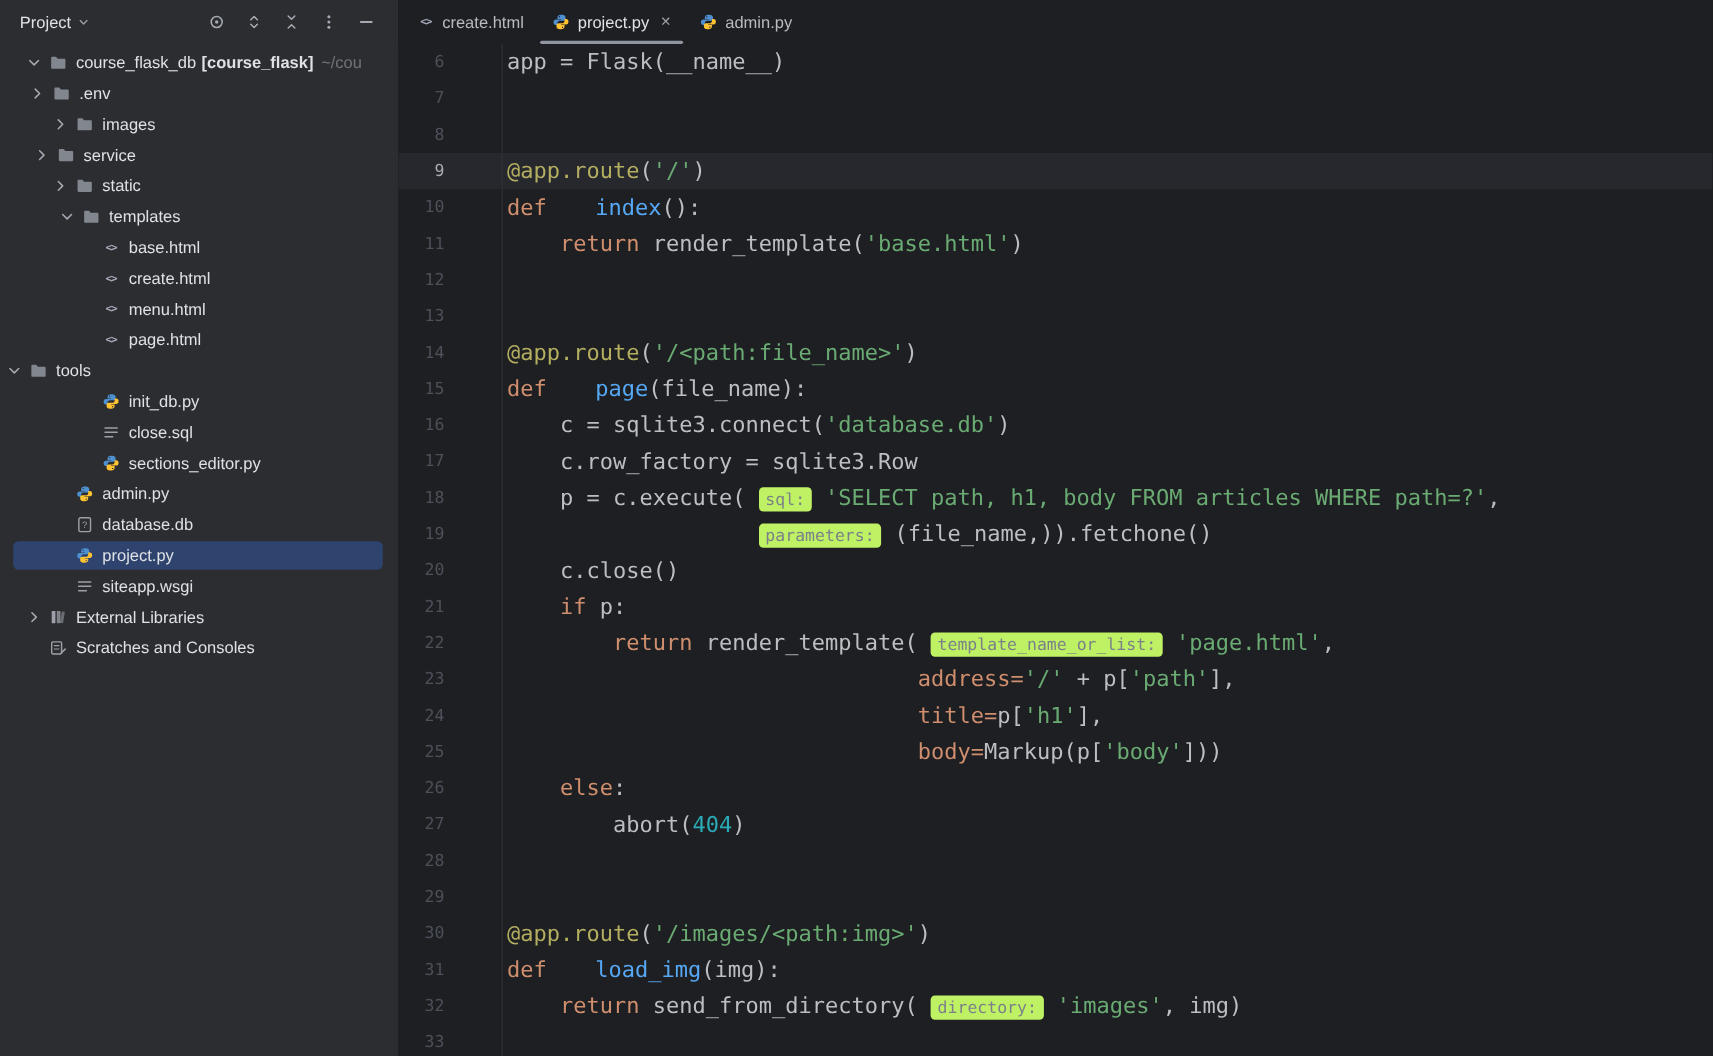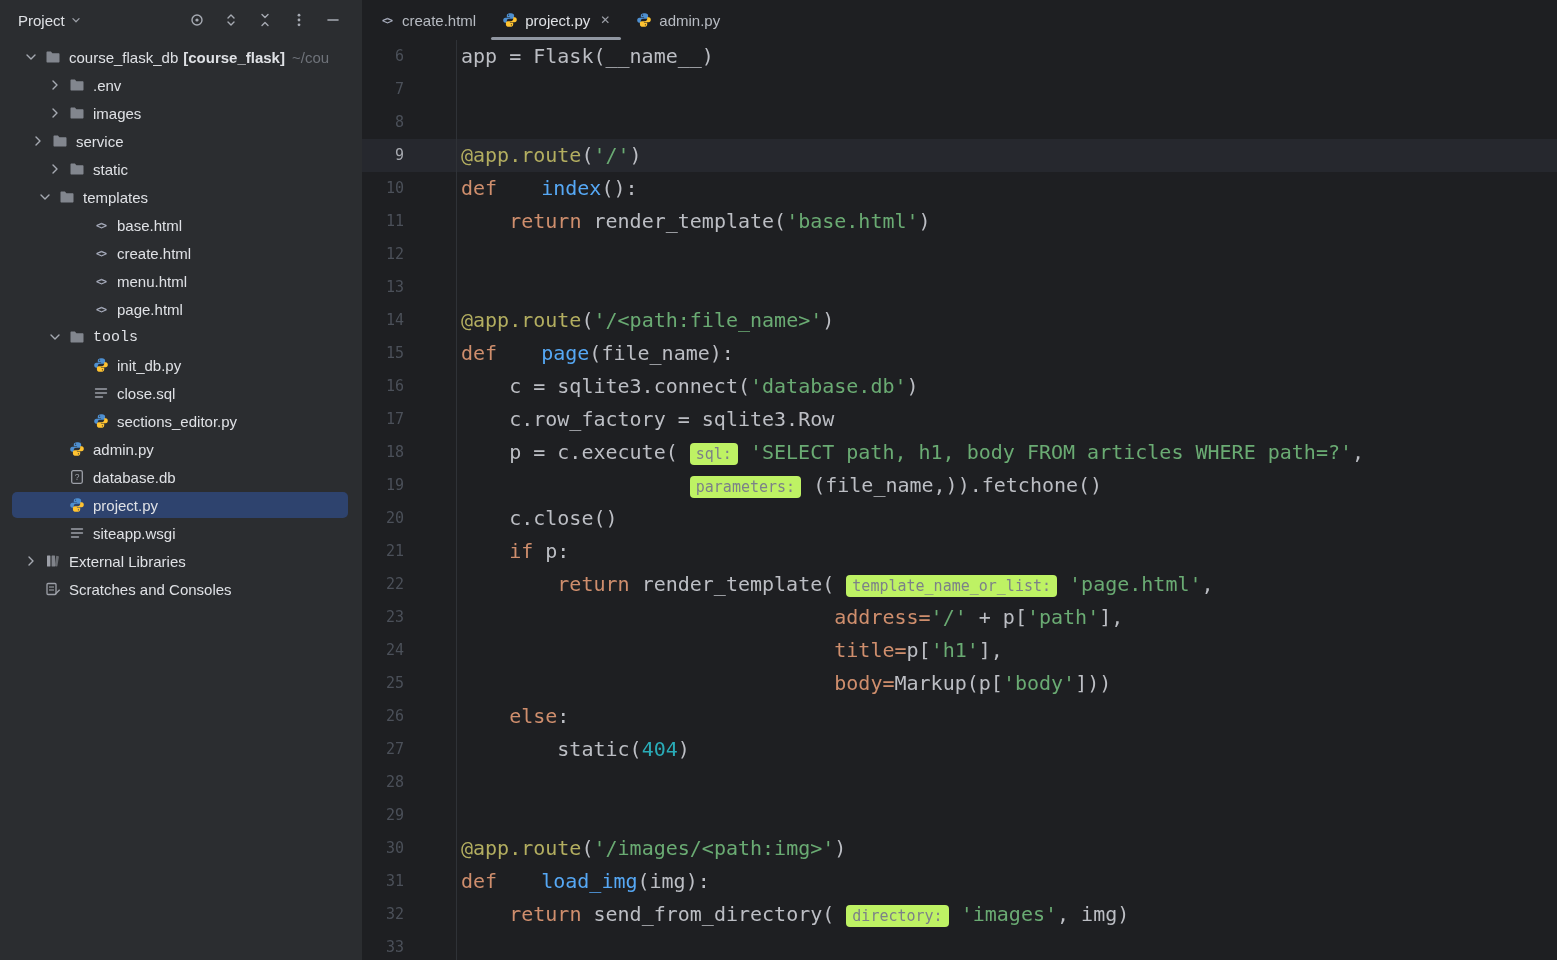--- a/index.html
+++ b/index.html
@@ -165,81 +165,81 @@
             <span class="tree-icon">
               <svg width="16" height="16" viewBox="0 0 16 16">
                 <path d="M1.5 3.5c0-.6.4-1 1-1h3.4l1.5 1.8h6.1c.6 0 1 .4 1 1v7.2c0 .6-.4 1-1 1h-11c-.6 0-1-.4-1-1z" fill="#82868E"></path>
               </svg>
             </span>
             <span class="tree-label">course_flask_db</span>
             <span class="tree-bold">[course_flask]</span>
             <span class="tree-extra">~/cou</span>
           </span>
         </div>
+        <div class="tree-row" style="padding-left: 21px;">
+          <span class="cell">
+            <span class="chevron-slot">
+              <svg width="16" height="16" viewBox="0 0 16 16">
+                <path d="M6 4l4 4-4 4" fill="none" stroke="#A6AAB2" stroke-width="1.4" stroke-linecap="round" stroke-linejoin="round"></path>
+              </svg>
+            </span>
+            <span class="tree-icon">
+              <svg width="16" height="16" viewBox="0 0 16 16">
+                <path d="M1.5 3.5c0-.6.4-1 1-1h3.4l1.5 1.8h6.1c.6 0 1 .4 1 1v7.2c0 .6-.4 1-1 1h-11c-.6 0-1-.4-1-1z" fill="#82868E"></path>
+              </svg>
+            </span>
+            <span class="tree-label">.env</span>
+          </span>
+        </div>
         <div class="tree-row" style="padding-left: 42px;">
           <span class="cell">
             <span class="chevron-slot">
               <svg width="16" height="16" viewBox="0 0 16 16">
                 <path d="M6 4l4 4-4 4" fill="none" stroke="#A6AAB2" stroke-width="1.4" stroke-linecap="round" stroke-linejoin="round"></path>
               </svg>
             </span>
             <span class="tree-icon">
               <svg width="16" height="16" viewBox="0 0 16 16">
                 <path d="M1.5 3.5c0-.6.4-1 1-1h3.4l1.5 1.8h6.1c.6 0 1 .4 1 1v7.2c0 .6-.4 1-1 1h-11c-.6 0-1-.4-1-1z" fill="#82868E"></path>
               </svg>
             </span>
-            <span class="tree-label">.env</span>
+            <span class="tree-label">images</span>
+          </span>
+        </div>
+        <div class="tree-row" style="padding-left: 25px;">
+          <span class="cell">
+            <span class="chevron-slot">
+              <svg width="16" height="16" viewBox="0 0 16 16">
+                <path d="M6 4l4 4-4 4" fill="none" stroke="#A6AAB2" stroke-width="1.4" stroke-linecap="round" stroke-linejoin="round"></path>
+              </svg>
+            </span>
+            <span class="tree-icon">
+              <svg width="16" height="16" viewBox="0 0 16 16">
+                <path d="M1.5 3.5c0-.6.4-1 1-1h3.4l1.5 1.8h6.1c.6 0 1 .4 1 1v7.2c0 .6-.4 1-1 1h-11c-.6 0-1-.4-1-1z" fill="#82868E"></path>
+              </svg>
+            </span>
+            <span class="tree-label">service</span>
           </span>
         </div>
         <div class="tree-row" style="padding-left: 42px;">
           <span class="cell">
             <span class="chevron-slot">
               <svg width="16" height="16" viewBox="0 0 16 16">
                 <path d="M6 4l4 4-4 4" fill="none" stroke="#A6AAB2" stroke-width="1.4" stroke-linecap="round" stroke-linejoin="round"></path>
               </svg>
             </span>
             <span class="tree-icon">
               <svg width="16" height="16" viewBox="0 0 16 16">
                 <path d="M1.5 3.5c0-.6.4-1 1-1h3.4l1.5 1.8h6.1c.6 0 1 .4 1 1v7.2c0 .6-.4 1-1 1h-11c-.6 0-1-.4-1-1z" fill="#82868E"></path>
               </svg>
             </span>
-            <span class="tree-label">images</span>
-          </span>
-        </div>
-        <div class="tree-row" style="padding-left: 25px;">
-          <span class="cell">
-            <span class="chevron-slot">
-              <svg width="16" height="16" viewBox="0 0 16 16">
-                <path d="M6 4l4 4-4 4" fill="none" stroke="#A6AAB2" stroke-width="1.4" stroke-linecap="round" stroke-linejoin="round"></path>
-              </svg>
-            </span>
-            <span class="tree-icon">
-              <svg width="16" height="16" viewBox="0 0 16 16">
-                <path d="M1.5 3.5c0-.6.4-1 1-1h3.4l1.5 1.8h6.1c.6 0 1 .4 1 1v7.2c0 .6-.4 1-1 1h-11c-.6 0-1-.4-1-1z" fill="#82868E"></path>
-              </svg>
-            </span>
-            <span class="tree-label">service</span>
-          </span>
-        </div>
-        <div class="tree-row" style="padding-left: 42px;">
-          <span class="cell">
-            <span class="chevron-slot">
-              <svg width="16" height="16" viewBox="0 0 16 16">
-                <path d="M6 4l4 4-4 4" fill="none" stroke="#A6AAB2" stroke-width="1.4" stroke-linecap="round" stroke-linejoin="round"></path>
-              </svg>
-            </span>
-            <span class="tree-icon">
-              <svg width="16" height="16" viewBox="0 0 16 16">
-                <path d="M1.5 3.5c0-.6.4-1 1-1h3.4l1.5 1.8h6.1c.6 0 1 .4 1 1v7.2c0 .6-.4 1-1 1h-11c-.6 0-1-.4-1-1z" fill="#82868E"></path>
-              </svg>
-            </span>
             <span class="tree-label">static</span>
           </span>
         </div>
-        <div class="tree-row" style="padding-left: 32px;">
+        <div class="tree-row" style="padding-left: 48px;">
           <span class="cell">
             <span class="chevron-slot">
               <svg width="16" height="16" viewBox="0 0 16 16">
                 <path d="M4 6l4 4 4-4" fill="none" stroke="#A6AAB2" stroke-width="1.4" stroke-linecap="round" stroke-linejoin="round"></path>
               </svg>
             </span>
             <span class="tree-icon">
               <svg width="16" height="16" viewBox="0 0 16 16">
                 <path d="M1.5 3.5c0-.6.4-1 1-1h3.4l1.5 1.8h6.1c.6 0 1 .4 1 1v7.2c0 .6-.4 1-1 1h-11c-.6 0-1-.4-1-1z" fill="#82868E"></path>
               </svg>
@@ -276,21 +276,21 @@
         </div>
         <div class="tree-row" style="padding-left: 66px;">
           <span class="cell">
             <span class="chevron-slot"></span>
             <span class="tree-icon">
               <span class="glyph-html">&lt;&gt;</span>
             </span>
             <span class="tree-label">page.html</span>
           </span>
         </div>
-        <div class="tree-row" style="padding-left: 42px; font-family: Liberation Mono, monospace;">
+        <div class="tree-row" style="">
           <span class="cell">
             <span class="chevron-slot">
               <svg width="16" height="16" viewBox="0 0 16 16">
                 <path d="M4 6l4 4 4-4" fill="none" stroke="#A6AAB2" stroke-width="1.4" stroke-linecap="round" stroke-linejoin="round"></path>
               </svg>
             </span>
             <span class="tree-icon">
               <svg width="16" height="16" viewBox="0 0 16 16">
                 <path d="M1.5 3.5c0-.6.4-1 1-1h3.4l1.5 1.8h6.1c.6 0 1 .4 1 1v7.2c0 .6-.4 1-1 1h-11c-.6 0-1-.4-1-1z" fill="#82868E"></path>
               </svg>
@@ -533,21 +533,21 @@
         <div class="code-row">
           <span class="gutter">25</span>
           <span class="code-text"><span class="tk-d">                               </span><span class="tk-param">body=</span><span class="tk-d">Markup(p[</span><span class="tk-s">'body'</span><span class="tk-d">]))</span></span>
         </div>
         <div class="code-row">
           <span class="gutter">26</span>
           <span class="code-text"><span class="tk-d">    </span><span class="tk-kw">else</span><span class="tk-d">:</span></span>
         </div>
         <div class="code-row">
           <span class="gutter">27</span>
-          <span class="code-text"><span class="tk-d">        static(</span><span class="tk-num">404</span><span class="tk-d">)</span></span>
+          <span class="code-text"><span class="tk-d">        abort(</span><span class="tk-num">404</span><span class="tk-d">)</span></span>
         </div>
         <div class="code-row">
           <span class="gutter">28</span>
           <span class="code-text"></span>
         </div>
         <div class="code-row">
           <span class="gutter">29</span>
           <span class="code-text"></span>
         </div>
         <div class="code-row">

